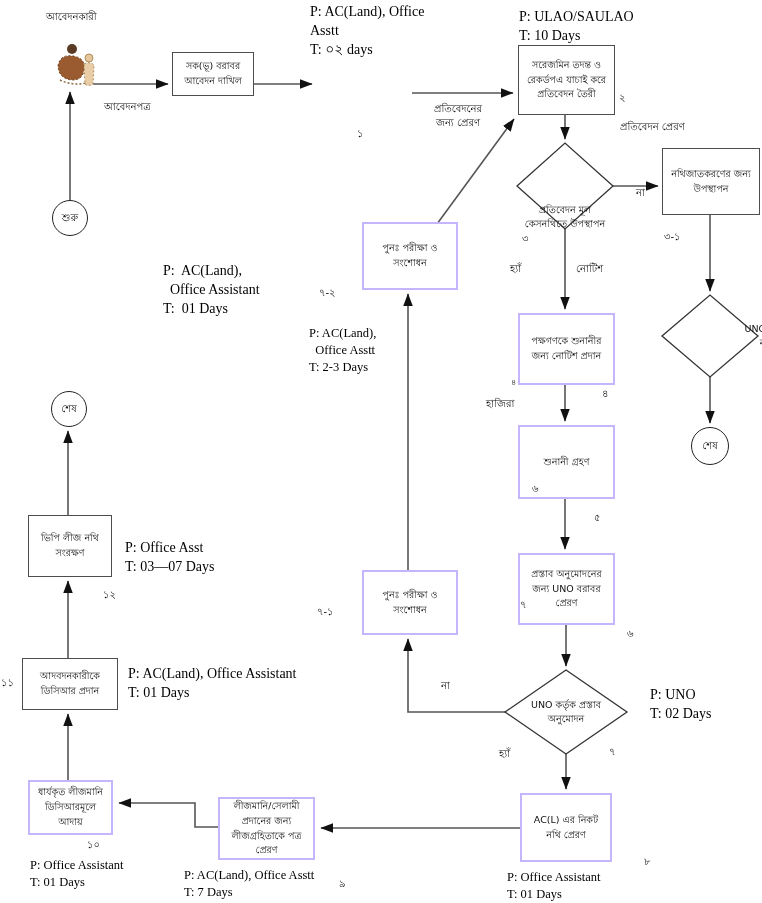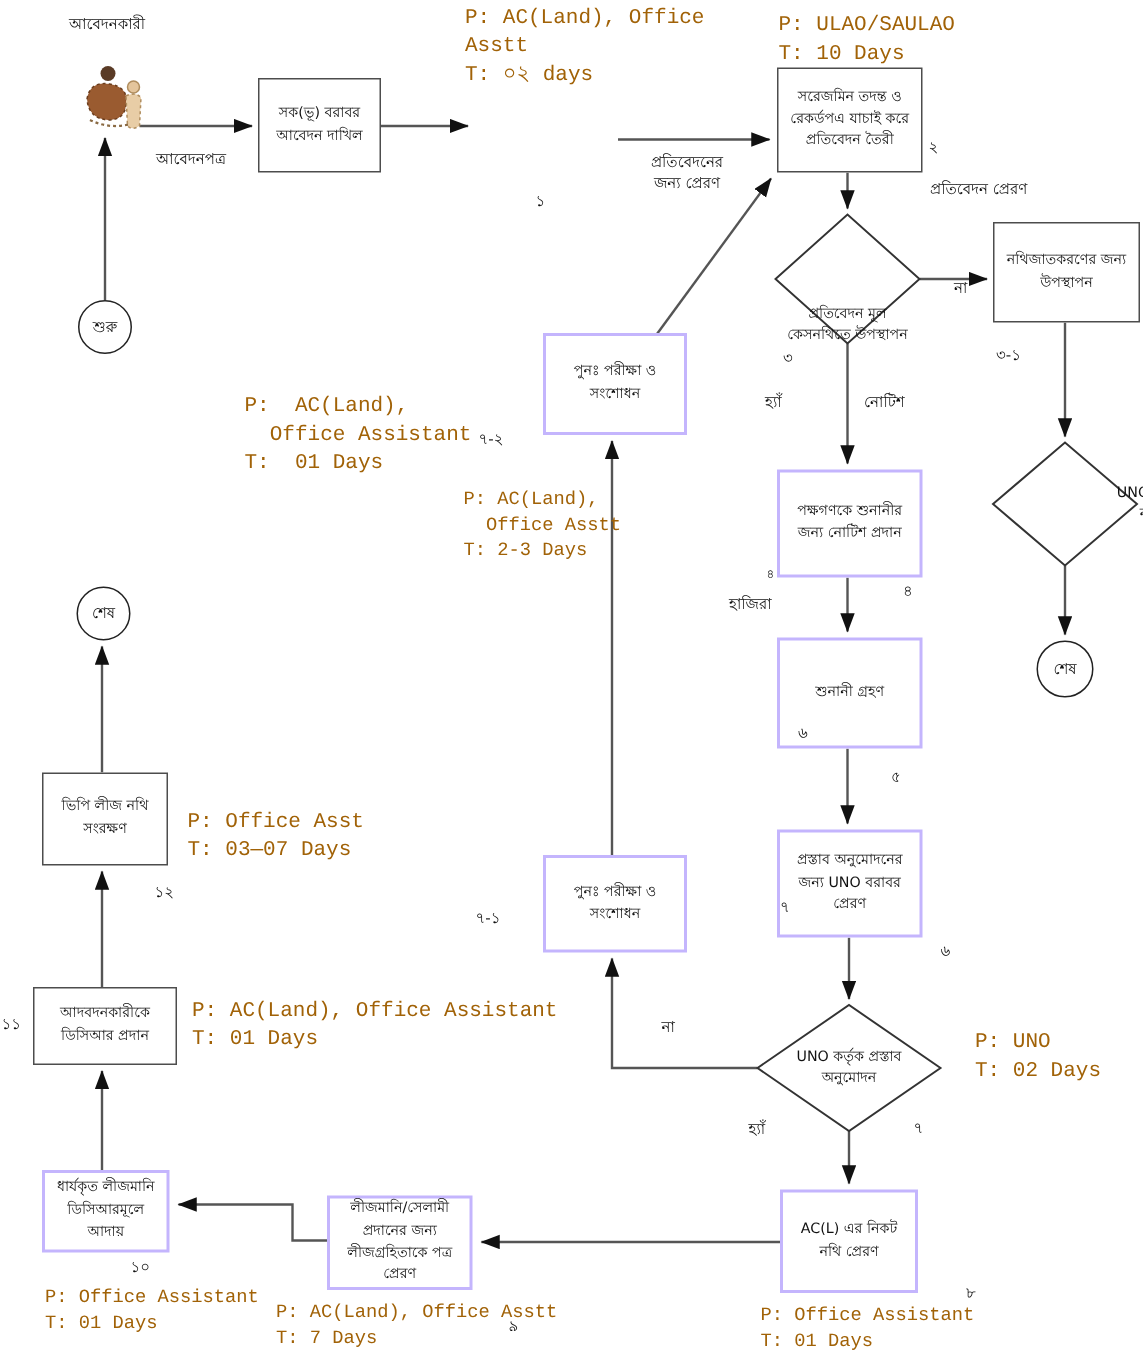--- a/index.html
+++ b/index.html
@@ -31,21 +31,21 @@
     position:absolute;z-index:3;font-size:10px;line-height:1.4;white-space:pre-wrap;
     font-family:"DejaVu Sans","Liberation Serif",sans-serif;
   }
   .lbl.center{text-align:center;}
   .num{
     position:absolute;z-index:3;font-size:10px;
     font-family:"DejaVu Sans","Liberation Serif",sans-serif;
   }
   .ann{
     position:absolute;z-index:3;font-size:12.5px;line-height:1.35;white-space:pre-wrap;
-    font-family:Liberation Mono, monospace;color:#a16207;
+    font-family:Liberation Serif, serif;color:#000000;
   }
   .ann.big{font-size:14px;}
   #applicant-art{position:absolute;left:46px;top:42px;z-index:2;}
 </style>
 </head>
 <body>
 
 <div id="canvas">
 
   <svg id="wires" width="762" height="903" viewBox="0 0 762 903" aria-hidden="true">
@@ -90,21 +90,21 @@
     <path d="M12 24 Q14 12 27 14 Q40 16 38 28 Q37 38 26 38 Q13 37 12 24 z" fill="#9a5b30" stroke="#6b3d1d" stroke-width="1" stroke-dasharray="2,2"></path>
     <circle cx="43" cy="16" r="4" fill="#e4c59c" stroke="#b08d5e" stroke-width="1"></circle>
     <path d="M38 22 Q44 19 48 23 L47 42 Q42 45 39 42 z" fill="#e8cda6" stroke="#b08d5e" stroke-width="1" stroke-dasharray="2,2"></path>
     <path d="M14 38 Q26 44 40 41" stroke="#8a6a43" stroke-width="1.5" fill="none" stroke-dasharray="2,2"></path>
   </svg>
 
   <div class="circle" style="left:52px;top:200px;width:36px;height:36px;">শুরু</div>
   <div class="circle" style="left:51px;top:391px;width:36px;height:36px;">শেষ</div>
   <div class="circle" style="left:691px;top:427px;width:38px;height:38px;">শেষ</div>
 
-  <div class="box" style="left:172px;top:52px;width:82px;height:63px;">সক(ভূ) বরাবর আবেদন দাখিল</div>
+  <div class="box" style="left:172px;top:52px;width:82px;height:44px;">সক(ভূ) বরাবর আবেদন দাখিল</div>
   <div class="box" style="left:518px;top:45px;width:97px;height:70px;">সরেজমিন তদন্ত ও রেকর্ডপএ যাচাই করে প্রতিবেদন তৈরী</div>
   <div class="box" style="left:662px;top:148px;width:98px;height:67px;">নথিজাতকরণের জন্য উপস্থাপন</div>
   <div class="box gray" style="left:518px;top:313px;width:97px;height:72px;">পক্ষগণকে শুনানীর জন্য নোটিশ প্রদান</div>
   <div class="box gray" style="left:518px;top:425px;width:97px;height:74px;">শুনানী গ্রহণ</div>
   <div class="box gray" style="left:518px;top:553px;width:97px;height:72px;">প্রস্তাব অনুমোদনের জন্য UNO বরাবর প্রেরণ</div>
   <div class="box gray" style="left:362px;top:222px;width:96px;height:68px;">পুনঃ পরীক্ষা ও সংশোধন</div>
   <div class="box gray" style="left:362px;top:570px;width:96px;height:65px;">পুনঃ পরীক্ষা ও সংশোধন</div>
   <div class="box gray" style="left:520px;top:793px;width:92px;height:69px;">AC(L) এর নিকট নথি প্রেরণ</div>
   <div class="box gray" style="left:218px;top:797px;width:97px;height:63px;">লীজমানি/সেলামী প্রদানের জন্য লীজগ্রহিতাকে পত্র প্রেরণ</div>
   <div class="box gray" style="left:28px;top:780px;width:85px;height:55px;">ধার্যকৃত লীজমানি ডিসিআরমূলে আদায়</div>

